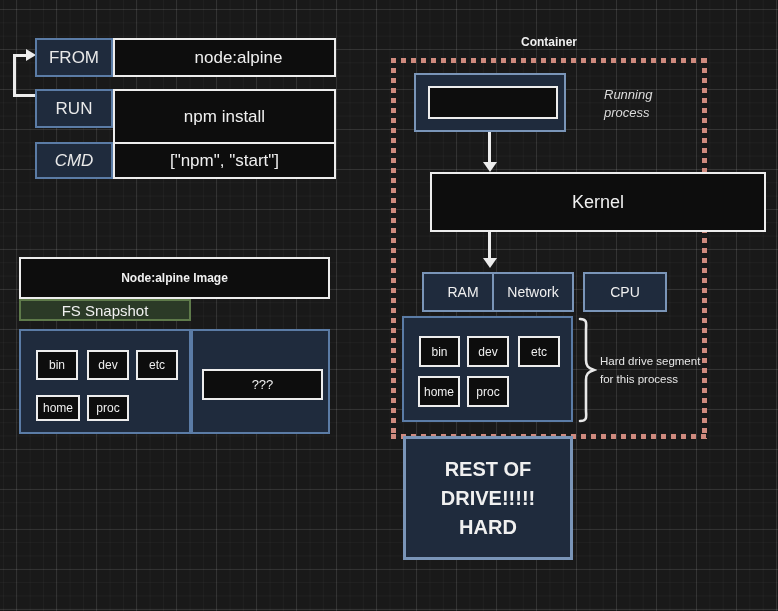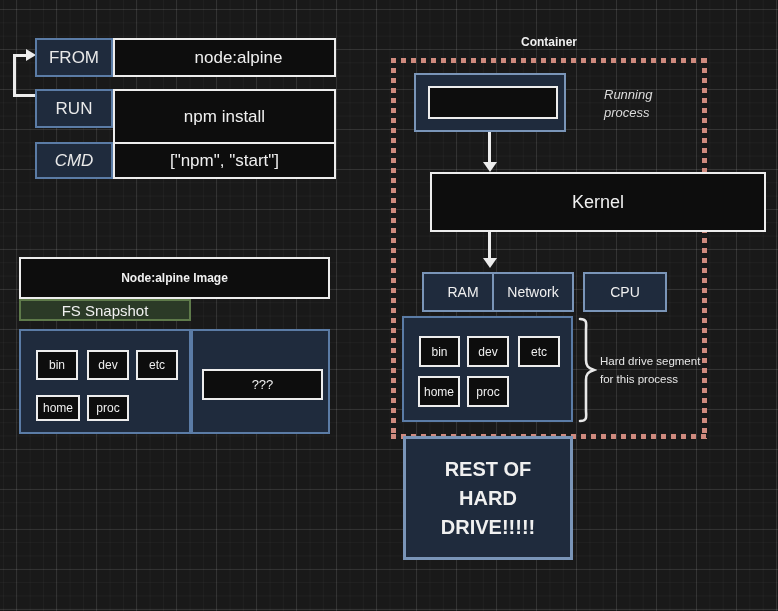--- a/index.html
+++ b/index.html
@@ -130,18 +130,18 @@
     <path d="M3,2 C11,2 9,7 9,13 L9,43 C9,49 11,51 17,53 C11,55 9,57 9,63 L9,93 C9,99 11,104 3,104" fill="none" stroke="#e8e8e8" stroke-width="2.6" stroke-linecap="round"></path>
   </svg>
   <div class="abs small-note" style="left:600px;top:352px;z-index:2;">
     <div>Hard drive segment</div>
     <div>for this process</div>
   </div>
 
   <div class="abs cc" style="left:403px;top:424px;width:170px;height:124px;background:var(--navy);border:3px solid var(--blue-bright);font-weight:bold;font-size:20px;line-height:1.45;z-index:2;margin-top:12px;">
     <div>
       <div>REST OF</div>
+      <div>DRIVE!!!!!</div>
       <div>HARD</div>
-      <div>DRIVE!!!!!</div>
     </div>
   </div>
 
 </div>
 
 </body></html>

